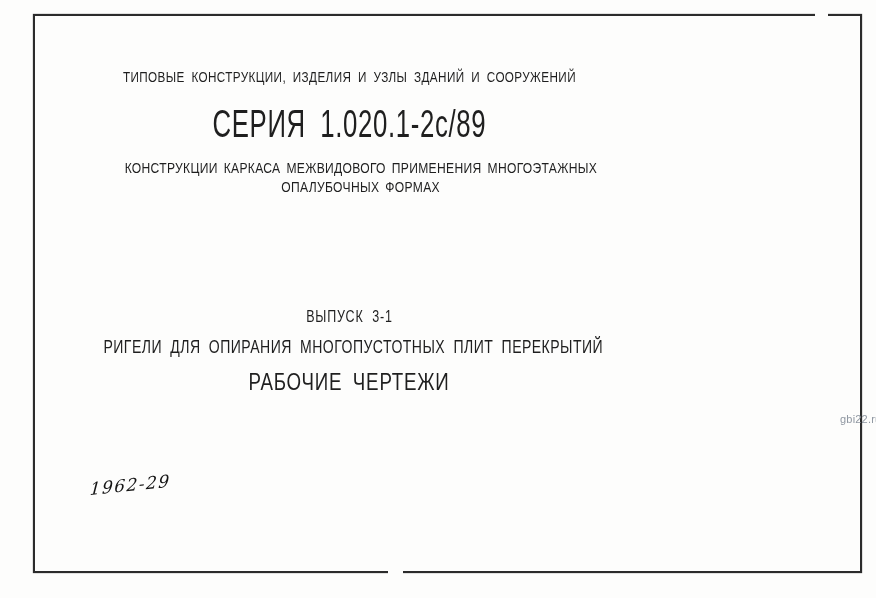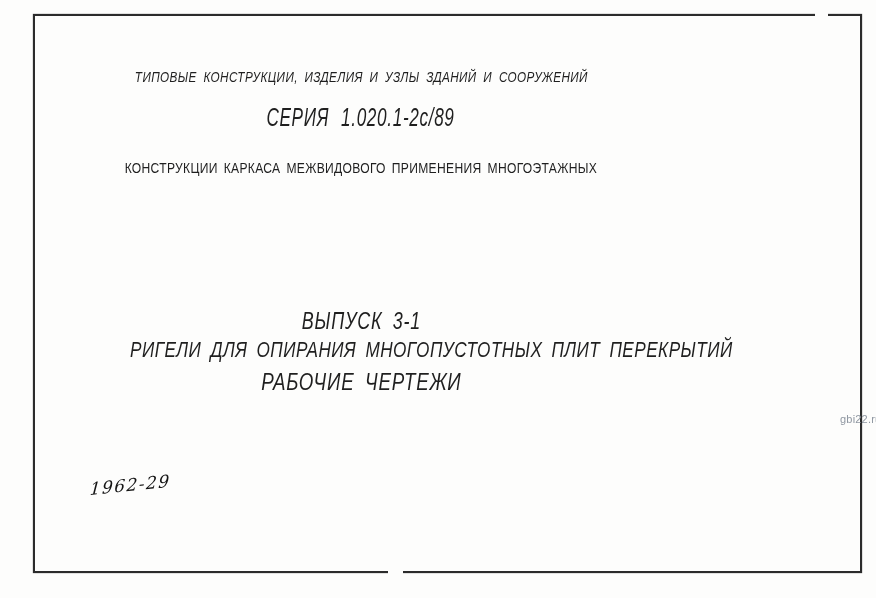--- a/index.html
+++ b/index.html
@@ -28,35 +28,35 @@
   .gap-top    { position: absolute; left: 815px; top: 12px;  width: 13px; height: 7px; background: #fdfdfc; }
   .gap-bottom { position: absolute; left: 388px; top: 570px; width: 15px; height: 7px; background: #fdfdfc; }
 
   
   .content {
     position: absolute; left: 33px; top: 0;
     width: 632px;
     color: #1f1f1f;
     text-align: center;
   }
-  .line { position: absolute; left: 12px; width: 100%; white-space: nowrap; font-style: italic; }
+  .line { position: absolute; left: 0; width: 100%; white-space: nowrap; }
   .cond {
     display: inline-block;
     transform: scaleX(0.78);
     transform-origin: 50% 50%;
     white-space: nowrap;
   }
   .header-line { top: 68px; font-size: 15px; letter-spacing: 0.5px; word-spacing: 4px; }
-  .series-line { top: 102px; font-size: 26px; letter-spacing: 1px; word-spacing: 10px; }
+  .series-line { top: 102px; font-size: 39px; letter-spacing: 1px; word-spacing: 10px; }
   .series-line .cond { transform: scaleX(0.66); }
   .desc-block  { position: absolute; left: 0; top: 159px; width: 100%;
                  font-size: 15.5px; line-height: 18.5px; letter-spacing: 0.4px; word-spacing: 3px; }
   .desc-block div { white-space: nowrap; margin-left: 24px; }
-  .issue-line   { top: 308px; font-size: 23px; letter-spacing: 1px; word-spacing: 6px; }
-  .subject-line { top: 337px; font-size: 22px; letter-spacing: 0.6px; word-spacing: 5px; }
+  .issue-line   { top: 308px; font-size: 16px; letter-spacing: 1px; word-spacing: 6px; }
+  .subject-line { top: 337px; font-size: 18px; letter-spacing: 0.6px; word-spacing: 5px; }
   .doctype-line { top: 368px; font-size: 24px; letter-spacing: 1px; word-spacing: 6px; }
 
   .handwritten {
     position: absolute; left: 90px; top: 479px;
     font-family: "DejaVu Serif", serif;
     font-style: italic;
     font-size: 17px;
     letter-spacing: 1.5px;
     color: #141414;
     transform: rotate(-6deg) skewX(-10deg);
@@ -84,20 +84,21 @@
     <div class="line header-line">
       <span class="cond">ТИПОВЫЕ КОНСТРУКЦИИ, ИЗДЕЛИЯ И УЗЛЫ ЗДАНИЙ И СООРУЖЕНИЙ</span>
     </div>
 
     <div class="line series-line">
       <span class="cond">СЕРИЯ 1.020.1-2с/89</span>
     </div>
 
     <div class="desc-block">
       <div><span class="cond">КОНСТРУКЦИИ КАРКАСА МЕЖВИДОВОГО ПРИМЕНЕНИЯ МНОГОЭТАЖНЫХ</span></div>
+      <div><span class="cond">ОПАЛУБОЧНЫХ ФОРМАХ</span></div>
     </div>
 
     <div class="line issue-line">
       <span class="cond">ВЫПУСК 3-1</span>
     </div>
 
     <div class="line subject-line">
       <span class="cond">РИГЕЛИ ДЛЯ ОПИРАНИЯ МНОГОПУСТОТНЫХ ПЛИТ ПЕРЕКРЫТИЙ</span>
     </div>
 

